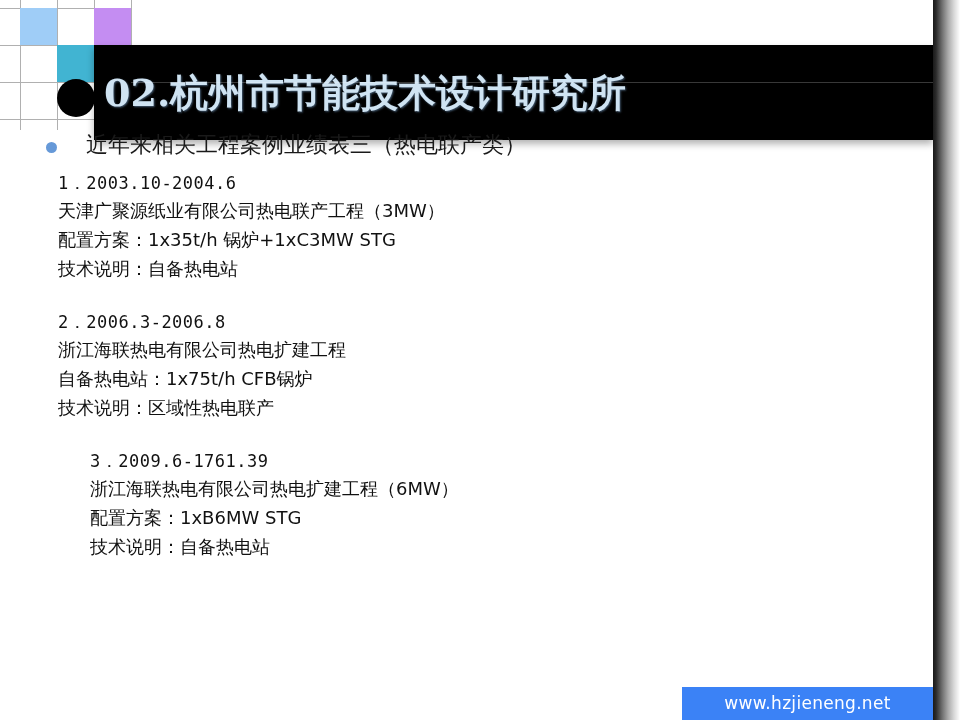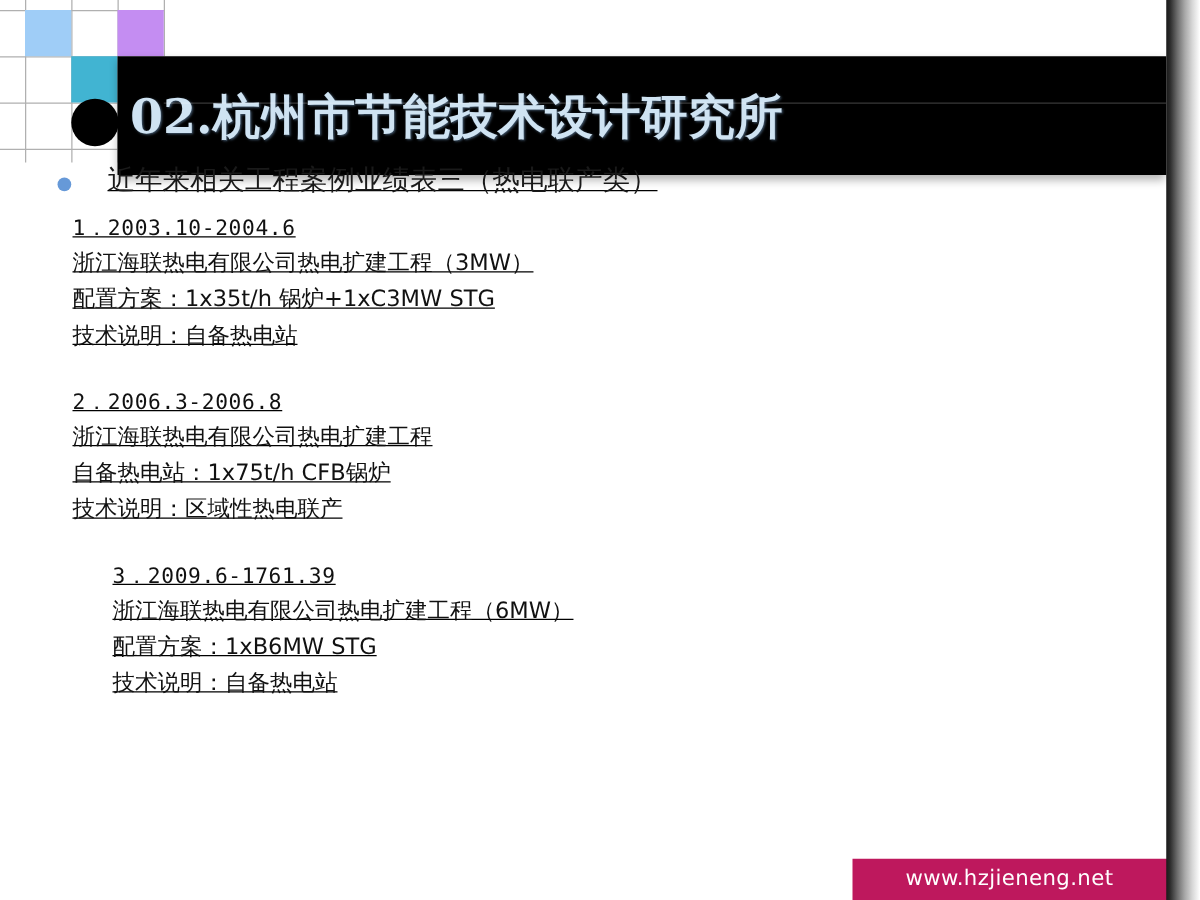--- a/index.html
+++ b/index.html
@@ -98,21 +98,20 @@
         #1a1a1a 0px, #2b2b2b 3px, #6e6e6e 9px,
         #a9a9a9 15px, #d8d8d8 21px, #ffffff 27px);
   }
 
   
   #content {
     position: absolute;
     left: 0;
     top: 130px;
     width: 933px;
-    text-decoration: underline;
   }
 
   .bullet-row {
     position: relative;
     padding-left: 86px;
     margin-bottom: 6px;
     height: 34px;
   }
   .bullet-dot {
     position: absolute;
@@ -153,21 +152,21 @@
     white-space: nowrap;
   }
 
   
   #footer-bar {
     position: absolute;
     left: 682px;
     top: 687px;
     width: 272px;
     height: 33px;
-    background: #be185d;
+    background: #3b82f6;
   }
   #footer-text {
     position: absolute;
     left: 0;
     top: 0;
     width: 251px;
     height: 33px;
     line-height: 33px;
     text-align: center;
     font-family: "DejaVu Sans", "Liberation Sans", sans-serif;
@@ -202,21 +201,21 @@
 
   <div id="content">
 
     <div class="bullet-row">
       <span class="bullet-dot"></span>
       <span class="bullet-text">近年来相关工程案例业绩表三（热电联产类）</span>
     </div>
 
     <div class="case-block">
       <div class="case-head">1．2003.10-2004.6</div>
-      <div class="case-line">浙江海联热电有限公司热电扩建工程（3MW）</div>
+      <div class="case-line">天津广聚源纸业有限公司热电联产工程（3MW）</div>
       <div class="case-line">配置方案：1x35t/h 锅炉+1xC3MW STG</div>
       <div class="case-line">技术说明：自备热电站</div>
     </div>
 
     <div class="case-block">
       <div class="case-head">2．2006.3-2006.8</div>
       <div class="case-line">浙江海联热电有限公司热电扩建工程</div>
       <div class="case-line">自备热电站：1x75t/h CFB锅炉</div>
       <div class="case-line">技术说明：区域性热电联产</div>
     </div>

